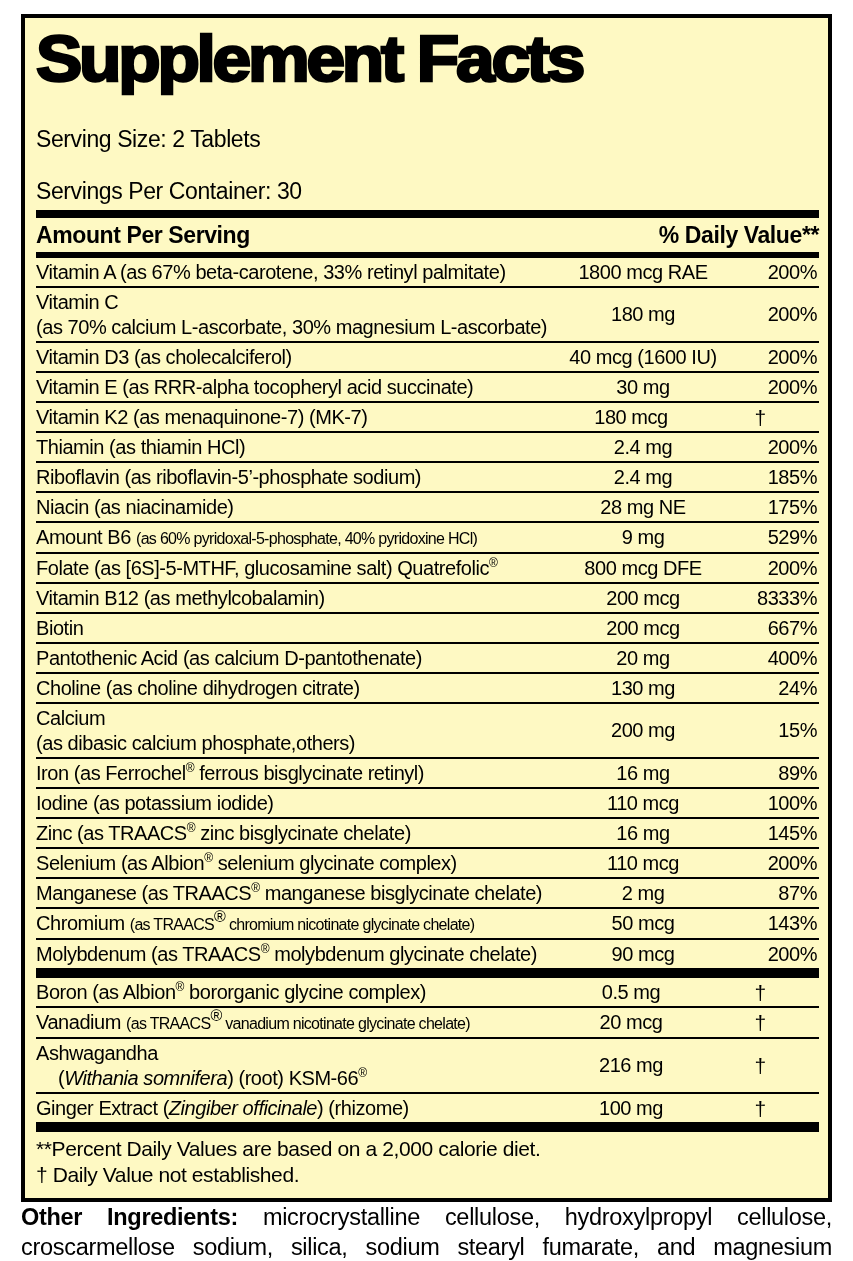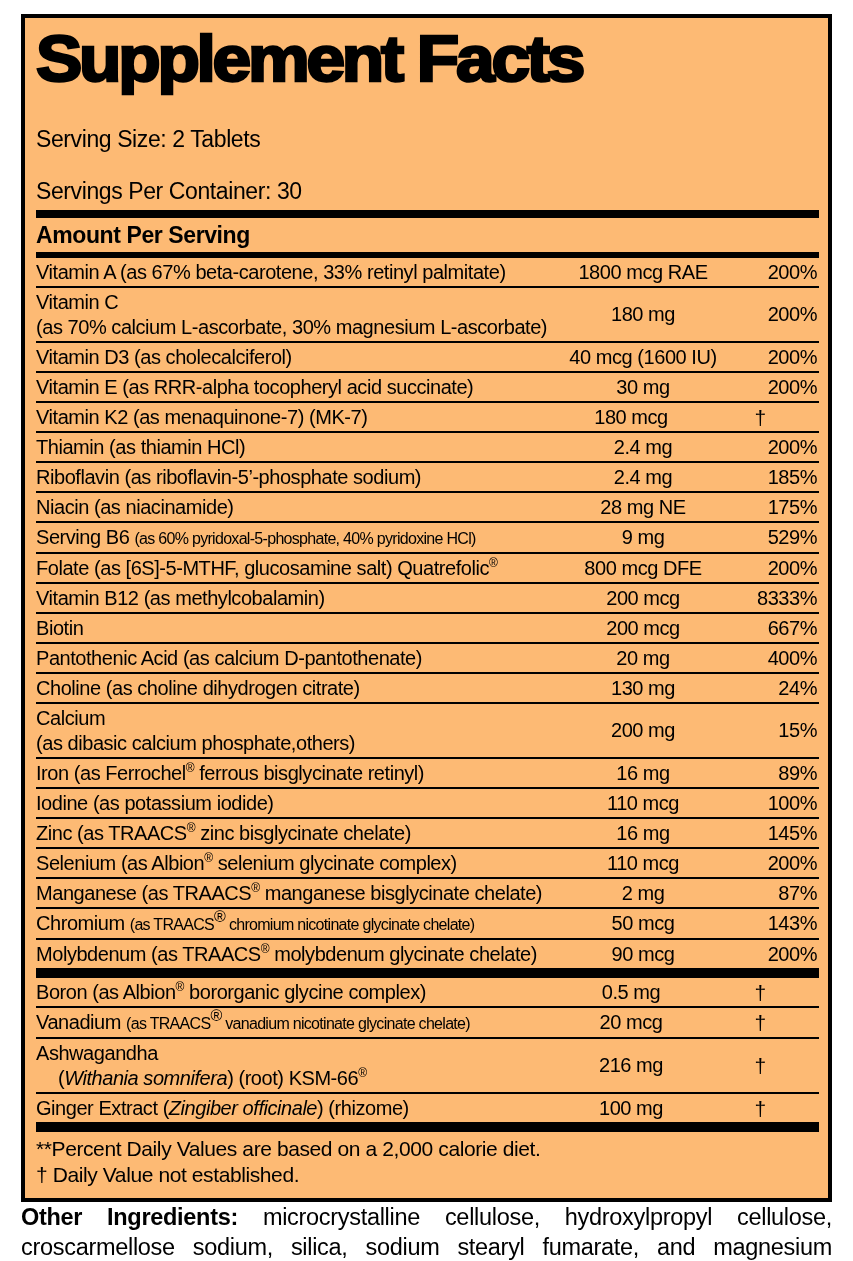--- a/index.html
+++ b/index.html
@@ -6,21 +6,21 @@
   body {
     width: 853px; height: 1261px;
     font-family: "Liberation Sans", sans-serif;
     color: #000;
     -webkit-font-smoothing: antialiased;
   }
   .page { padding: 14px 21px 0 21px; }
 
   .label-box {
     border: 4px solid #000;
-    background: #fdba74;
+    background: #fef9c3;
     padding: 4px 9px 8px 11px;
   }
 
   .title {
     font-weight: bold;
     font-size: 64px;
     line-height: 70px;
     letter-spacing: -3px;
     -webkit-text-stroke: 2.6px #000;
     white-space: nowrap;
@@ -97,20 +97,21 @@
 
     <div class="title">Supplement Facts</div>
 
     <div class="serving-line">Serving Size: 2 Tablets</div>
     <div class="serving-line">Servings Per Container: 30</div>
 
     <div class="bar bar-md"></div>
 
     <div class="header-row">
       <span>Amount Per Serving</span>
+      <span>% Daily Value**</span>
     </div>
 
     <div class="bar bar-sm"></div>
 
     <div id="rows">
         <div class="row">
     <div class="cell name">
       <div class="line1"><span>Vitamin A (as 67% beta-carotene, 33% retinyl palmitate)</span></div>
     </div>
     <div class="cell amount">1800 mcg RAE</div>
@@ -161,21 +162,21 @@
   </div>
         <div class="row">
     <div class="cell name">
       <div class="line1"><span>Niacin (as niacinamide)</span></div>
     </div>
     <div class="cell amount">28 mg NE</div>
     <div class="cell dv">175%</div>
   </div>
         <div class="row">
     <div class="cell name">
-      <div class="line1"><span>Serving B6 </span><span class="sm">(as 60% pyridoxal-5-phosphate, 40% pyridoxine HCl)</span></div>
+      <div class="line1"><span>Amount B6 </span><span class="sm">(as 60% pyridoxal-5-phosphate, 40% pyridoxine HCl)</span></div>
     </div>
     <div class="cell amount">9 mg</div>
     <div class="cell dv">529%</div>
   </div>
         <div class="row">
     <div class="cell name">
       <div class="line1"><span>Folate (as [6S]-5-MTHF, glucosamine salt) Quatrefolic</span><sup>®</sup></div>
     </div>
     <div class="cell amount">800 mcg DFE</div>
     <div class="cell dv">200%</div>

